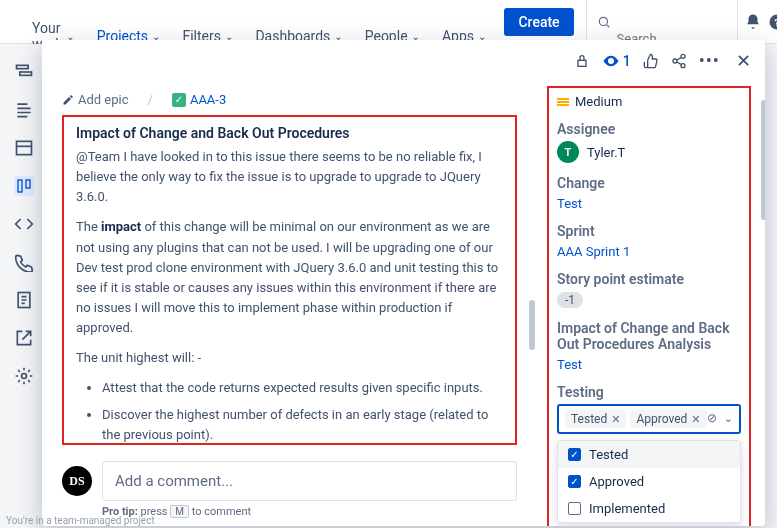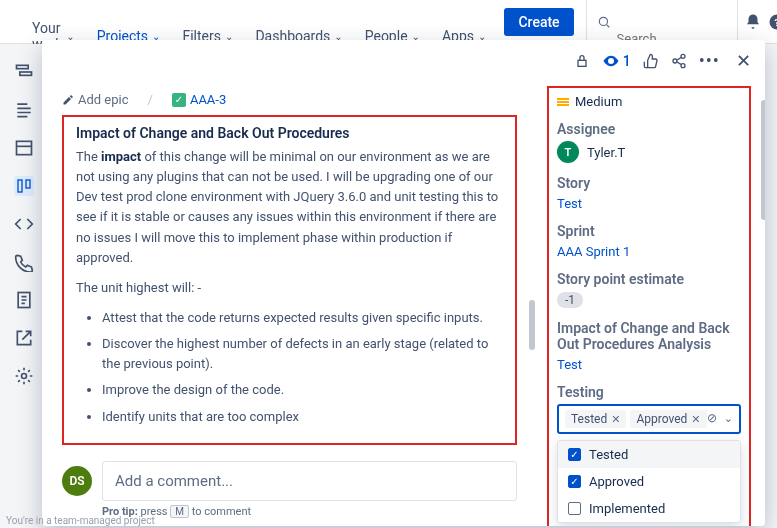--- a/index.html
+++ b/index.html
@@ -35,21 +35,21 @@
 .redbox-right { border: 2px solid #e02424; padding: 6px 8px; }
 
 .desc-title { font-weight: 600; color: #172b4d; margin-bottom: 6px; font-size: 14px;}
 .desc-body { font-size: 13px; color: #42526e; line-height: 1.55; }
 .desc-body p { margin-bottom: 10px; }
 .desc-body ul { margin: 6px 0 12px 26px; }
 .desc-body li { margin-bottom: 6px; }
 .desc-body b { color: #172b4d; }
 
 .comment-row { display: flex; align-items: center; gap: 10px; margin-top: 6px;}
-.avatar { width: 30px; height: 30px; border-radius: 50%; background: #4d7c0f; color: #fff; display: flex; align-items: center; justify-content: center; font-size: 12px; font-weight: 600;}
+.avatar { width: 30px; height: 30px; border-radius: 50%; background: #000000; color: #fff; display: flex; align-items: center; justify-content: center; font-size: 12px; font-weight: 600; font-family: Liberation Serif, serif;}
 .comment-input { flex: 1; border: 1px solid #dfe1e6; border-radius: 3px; padding: 10px 12px; color: #5e6c84; font-size: 15px; }
 .protip { font-size: 11px; color: #5e6c84; margin-top: 4px; margin-left: 40px;}
 .protip .key { display:inline-block; border:1px solid #c1c7d0; border-radius:2px; padding:0 4px; background:#f4f5f7; font-size:10px;}
 
 .modal-actions { position: absolute; right: 14px; top: 10px; display: flex; align-items: center; gap: 12px; color: #42526e; z-index: 3;}
 .modal-actions .watch { display:flex; align-items:center; gap:3px; color:#0052cc; }
 .modal-actions .watch-count { background: transparent; font-weight:500; }
 .modal-actions .act { cursor: pointer; }
 .close-x { font-size: 18px; cursor: pointer; color:#42526e; margin-left: 4px;}
 
@@ -218,20 +218,21 @@
         <span class="divider">/</span>
         <span class="issue-chip">
           <span class="story-ic">✓</span>
           <span>AAA-3</span>
         </span>
       </div>
 
       <div class="redbox-left">
         <div class="desc-title">Impact of Change and Back Out Procedures</div>
         <div class="desc-body">
+          <p>@Team I have looked in to this issue there seems to be no reliable fix, I believe the only way to fix the issue is to upgrade to upgrade to JQuery 3.6.0.</p>
           <p><span>The </span><b>impact</b><span> of this change will be minimal on our environment as we are not using any plugins that can not be used. I will be upgrading one of our Dev test prod clone environment with JQuery 3.6.0 and unit testing this to see if it is stable or causes any issues within this environment if there are no issues I will move this to implement phase within production if approved.</span></p>
           <p>The unit highest will: -</p>
           <ul>
             <li>Attest that the code returns expected results given specific inputs.</li>
             <li>Discover the highest number of defects in an early stage (related to the previous point).</li>
             <li>Improve the design of the code.</li>
             <li>Identify units that are too complex</li>
           </ul>
 
         </div>
@@ -264,21 +265,21 @@
           </div>
         </div>
         <div class="field-block">
           <div class="field-label">Assignee</div>
           <div class="assignee-row">
             <div class="av-sm">T</div>
             <span>Tyler.T</span>
           </div>
         </div>
         <div class="field-block">
-          <div class="field-label">Story</div>
+          <div class="field-label">Change</div>
           <span class="chip-link">Test</span>
         </div>
         <div class="field-block">
           <div class="field-label">Sprint</div>
           <span class="chip-link">AAA Sprint 1</span>
         </div>
         <div class="field-block">
           <div class="field-label">Story point estimate</div>
           <span class="pill">-1</span>
         </div>

